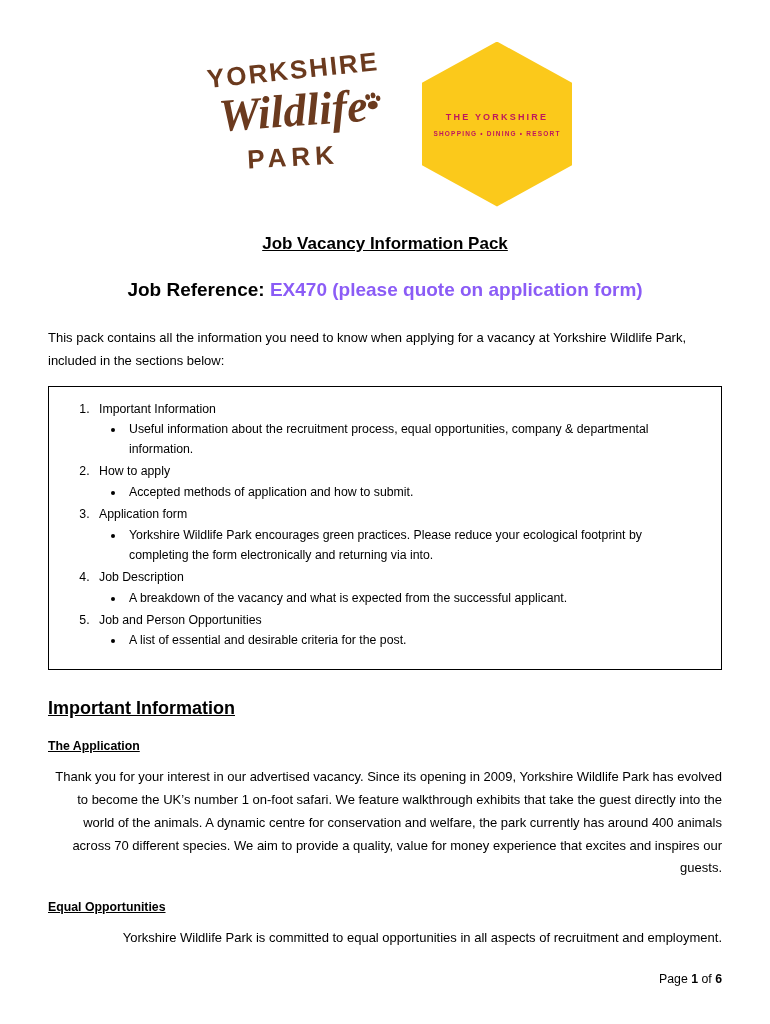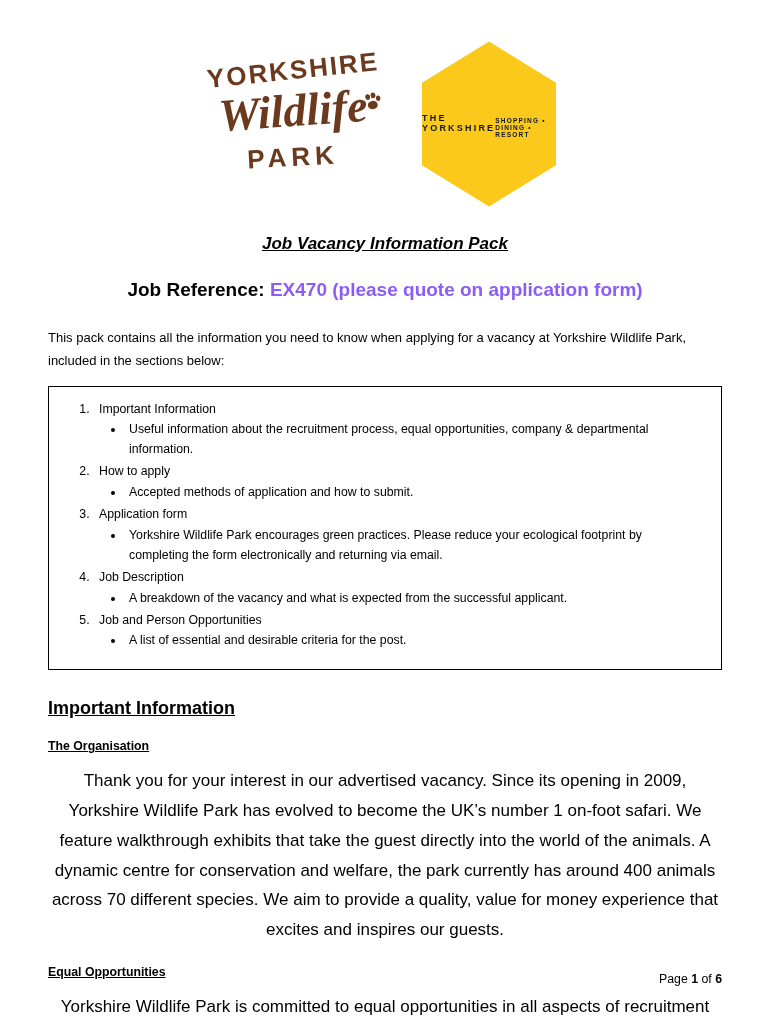--- a/index.html
+++ b/index.html
@@ -75,29 +75,29 @@
     margin-top: 8px;
     transform: rotate(-3deg);
   }
 
   .hive-logo {
     width: 150px;
     height: 165px;
     position: relative;
   }
   .hex {
-    width: 134px;
+    width: 150px;
     height: 165px;
     background: #fbc91b;
     clip-path: polygon(50% 0%, 100% 25%, 100% 75%, 50% 100%, 0% 75%, 0% 25%);
     display: flex;
-    flex-direction: row;
+    flex-direction: column;
     align-items: center;
     justify-content: center;
-    color: #0f172a;
+    color: #be185d;
   }
   .hive-small {
     font-size: 9px;
     letter-spacing: 2.2px;
     font-weight: bold;
     margin-bottom: 2px;
   }
   .hive-big {
     font-size: 36px;
     font-weight: bold;
@@ -114,21 +114,20 @@
   
   .doc-title, .doc-post, .doc-ref {
     text-align: center;
     font-weight: bold;
     font-family: "Liberation Sans", sans-serif;
   }
   .doc-title {
     font-size: 17px;
     text-decoration: underline;
     margin-top: 26px;
-    font-style: italic;
   }
   .doc-post {
     font-size: 17px;
     text-decoration: underline;
     margin-top: 25px;
   }
   .doc-ref {
     font-size: 19px;
     margin-top: 25px;
   }
@@ -174,24 +173,24 @@
     text-decoration: underline;
     margin: 28px 0 0 0;
   }
   h3.sub-heading {
     font-size: 12.3px;
     font-weight: bold;
     text-decoration: underline;
     margin: 20px 0 0 0;
   }
   p.body-text {
-    font-size: 17px;
+    font-size: 13px;
     line-height: 1.75;
     margin: 13px 0 0 0;
-    text-align: center;
+    text-align: right;
   }
 
   
   .footer {
     position: absolute;
     right: 48px;
     bottom: 38px;
     font-size: 12.3px;
   }
   .footer b { font-weight: bold; }
@@ -244,41 +243,41 @@
       </li>
       <li>
         <span>How to apply</span>
         <ul class="subs">
           <li>Accepted methods of application and how to submit.</li>
         </ul>
       </li>
       <li>
         <span>Application form</span>
         <ul class="subs">
-          <li>Yorkshire Wildlife Park encourages green practices. Please reduce your ecological footprint by completing the form electronically and returning via email.</li>
+          <li>Yorkshire Wildlife Park encourages green practices. Please reduce your ecological footprint by completing the form electronically and returning via into.</li>
         </ul>
       </li>
       <li>
         <span>Job Description</span>
         <ul class="subs">
           <li>A breakdown of the vacancy and what is expected from the successful applicant.</li>
         </ul>
       </li>
       <li>
         <span>Job and Person Opportunities</span>
         <ul class="subs">
           <li>A list of essential and desirable criteria for the post.</li>
         </ul>
       </li>
     </ol>
   </div>
 
   <h2 class="section-heading">Important Information</h2>
 
-  <h3 class="sub-heading">The Organisation</h3>
+  <h3 class="sub-heading">The Application</h3>
   <p class="body-text">Thank you for your interest in our advertised vacancy.  Since its opening in 2009, Yorkshire Wildlife Park has evolved to become the UK’s number 1 on-foot safari. We feature walkthrough exhibits that take the guest directly into the world of the animals. A dynamic centre for conservation and welfare, the park currently has around 400 animals across 70 different species. We aim to provide a quality, value for money experience that excites and inspires our guests.</p>
 
   <h3 class="sub-heading">Equal Opportunities</h3>
   <p class="body-text">Yorkshire Wildlife Park is committed to equal opportunities in all aspects of recruitment and employment.</p>
 
   <div class="footer">
     <span>Page </span><b>1</b><span> of </span><b>6</b>
   </div>
 
 </div>

